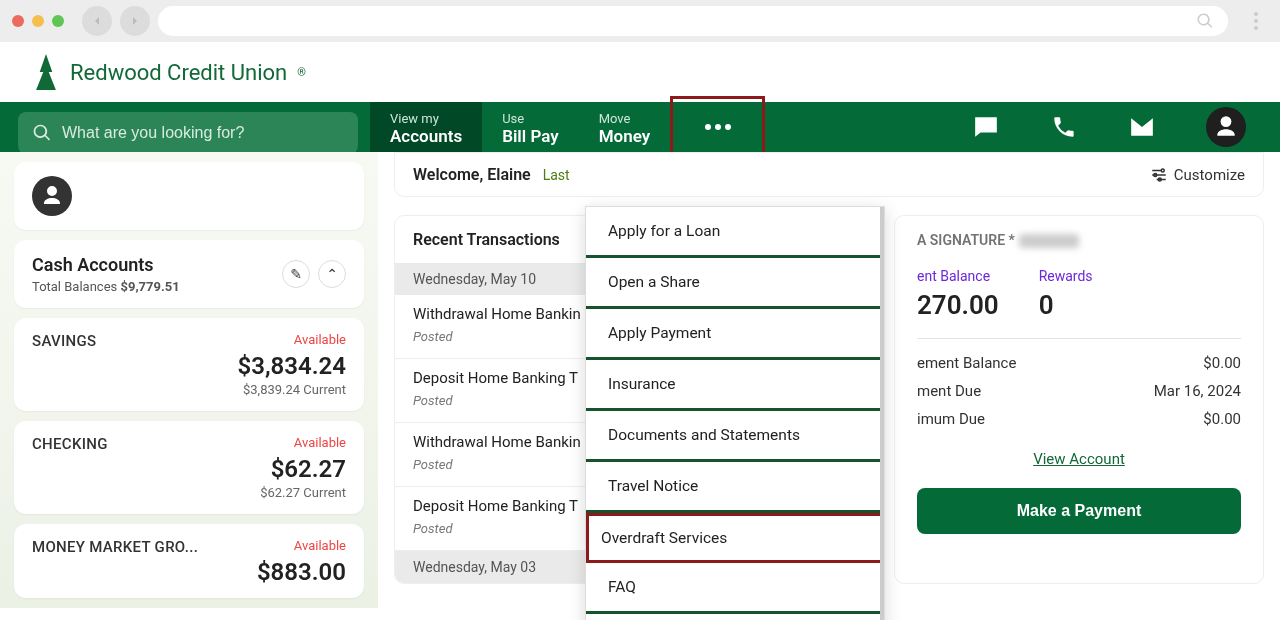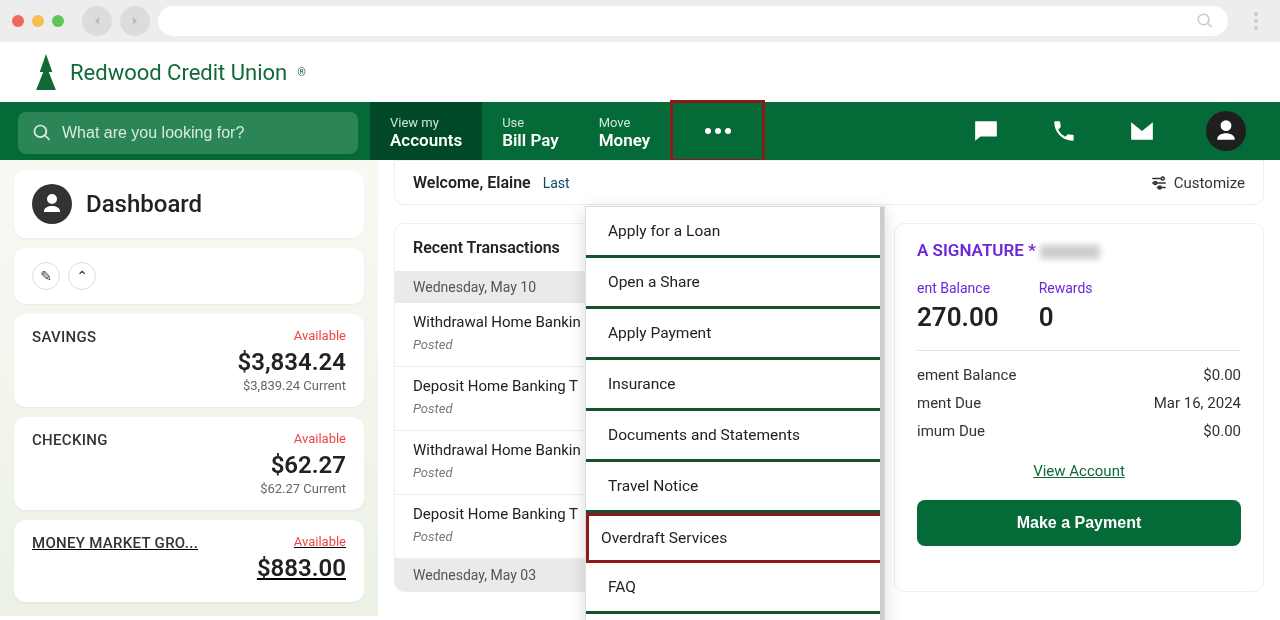--- a/index.html
+++ b/index.html
@@ -15,21 +15,21 @@
 .url-bar { flex:1; background:#fff; border-radius: 18px; height: 30px; display:flex; align-items:center; padding: 0 14px; color:#bbb; justify-content: flex-end; }
 .more-dots { width:24px; display:flex; flex-direction:column; align-items:center; gap:3px; margin-left:8px;}
 .more-dots span { width:4px; height:4px; background:#ccc; border-radius:50%; }
 
 .content-area { background:#fff; height: calc(620px - 42px); position: relative; }
 
 .brand-row { height: 60px; display:flex; align-items:center; padding-left: 32px; }
 .brand-logo { display:flex; align-items:center; gap:10px; color:#116937; font-size:22px; }
 .brand-logo svg { width: 28px; height: 36px; }
 
-.green-nav { background:#046a37; height: 58px; display:flex; align-items:stretch; color:#fff; }
+.green-nav { background:#046a37; height: 50px; display:flex; align-items:stretch; color:#fff; }
 .search-wrap { padding: 10px 12px 10px 18px; }
 .search-box { background:#2c8557; border-radius: 8px; width: 340px; height: 42px; display:flex; align-items:center; padding: 0 14px; gap:10px; color:#d8ebe0; font-size:16px; }
 .search-box input { background:transparent; border:none; outline:none; color:#fff; font-size:16px; flex:1; }
 .search-box input::placeholder { color:#d8ebe0; }
 
 .nav-tabs { display:flex; align-items:stretch; }
 .nav-tab { padding: 10px 20px 8px 20px; display:flex; flex-direction:column; justify-content:center; cursor:pointer; }
 .nav-tab.active { background:#014826; }
 .nav-tab .small { font-size:13px; color:#cfe5d9; }
 .nav-tab .big { font-size:17px; font-weight:600; color:#fff; }
@@ -62,34 +62,34 @@
 .acct-row1 { display:flex; justify-content:space-between; align-items:flex-start;}
 .acct-name { font-size:15px; font-weight:500; color:#333; letter-spacing:0.3px; }
 .acct-avail { font-size:13px; color:#ef4444; text-align:right;margin-left:48px; }
 .acct-amount { font-size:24px; font-weight:600; color:#222; text-align:right; margin-top:2px; }
 .acct-current { font-size:13px; color:#666; text-align:right; margin-top:2px; }
 
 .main-col { flex:1; padding: 0 16px 0 16px; position:relative; }
 .welcome-bar { background:#fff; border:1px solid #eee; border-radius:0 0 10px 10px; padding:12px 18px; display:flex; align-items:center; justify-content:space-between; }
 .welcome-left { display:flex; gap:12px; align-items:baseline; }
 .welcome-name { font-size:16px; font-weight:600; color:#222; }
-.welcome-last { font-size:14px; color:#0c4a6e; }
+.welcome-last { font-size:14px; color:#4d7c0f; }
 .customize { display:flex; align-items:center; gap:6px; color:#333; font-size:15px;}
 
 .below-welcome { display:flex; gap:16px; margin-top:18px; }
 .trans-col { flex:1; min-width:0;}
 .trans-card { background:#fff; border:1px solid #eee; border-radius:10px; overflow:hidden; }
 .trans-header { padding:14px 18px; font-size:16px; font-weight:600; color:#222; }
 .date-row { background:#eaeaea; padding:8px 18px; font-size:14px; color:#555; }
 .trans-row { padding:10px 18px 14px 18px; border-bottom:1px solid #eee;}
 .trans-title { font-size:15px; color:#222; white-space:nowrap; overflow:hidden; text-overflow:ellipsis;}
 .trans-status { font-size:13px; font-style:italic; color:#777; margin-top:6px;}
 
 .cc-card { width:370px; background:#fff; border:1px solid #eee; border-radius:10px; padding:16px 22px; position:relative; }
-.cc-name { font-size:17px; font-weight:600; color:#6d28d9; }
+.cc-name { font-size:14px; font-weight:600; color:#737373; }
 .cc-redact { display:inline-block; width:60px; height:14px; background:#ccc; filter:blur(3px); border-radius:3px; vertical-align:middle; margin-left:4px;}
 .cc-balances { display:flex; gap:40px; margin-top:20px; }
 .cc-bal-label { font-size:14px; color:#6d28d9; }
 .cc-bal-val { font-size:26px; font-weight:600; color:#222; margin-top:6px;}
 .cc-divider { border-top:1px solid #e3e3e3; margin:18px 0 10px 0;}
 .cc-line { display:flex; justify-content:space-between; font-size:15px; color:#333; padding:5px 0;}
 .cc-view { text-align:center; margin-top:16px;}
 .cc-view a { color:#116937; text-decoration:underline; font-size:15px;}
 .cc-btn { background:#046a37; color:#fff; border:none; border-radius:8px; width:100%; padding:14px; font-size:16px; font-weight:600; margin-top:20px; cursor:pointer;}
 
@@ -198,25 +198,28 @@
   </div>
 
   <div class="main-flex">
     <div class="sidebar">
       <div class="card dash-card">
         <div class="dash-avatar">
           <svg viewBox="0 0 24 24">
               <path d="M12 12a5 5 0 100-10 5 5 0 000 10zm0 2c-4 0-8 2-8 5v1h16v-1c0-3-4-5-8-5z"></path>
             </svg>
         </div>
-        <div class="dash-title">Dashboard</div>
       </div>
 
       <div class="card">
         <div class="cash-header">
+          <div>
+            <div class="cash-title">Cash Accounts</div>
+            <div class="cash-sub"><span>Total Balances</span> <b>$9,779.51</b></div>
+          </div>
           <div class="mini-btns">
             <div class="mini-btn">✎</div>
             <div class="mini-btn">⌃</div>
           </div>
         </div>
       </div>
 
       <div class="acct-card">
         <div class="acct-row1">
           <div class="acct-name">SAVINGS</div>
@@ -232,21 +235,21 @@
         <div class="acct-row1">
           <div class="acct-name">CHECKING</div>
           <div style="text-align:right">
             <div class="acct-avail">Available</div>
           </div>
         </div>
         <div class="acct-amount">$62.27</div>
         <div class="acct-current">$62.27 Current</div>
       </div>
 
-      <div class="acct-card" style="padding-bottom:20px;text-decoration:underline;">
+      <div class="acct-card" style="padding-bottom:12px;">
         <div class="acct-row1">
           <div class="acct-name">MONEY MARKET GRO...</div>
           <div style="text-align:right">
             <div class="acct-avail">Available</div>
           </div>
         </div>
         <div class="acct-amount">$883.00</div>
       </div>
     </div>
 

